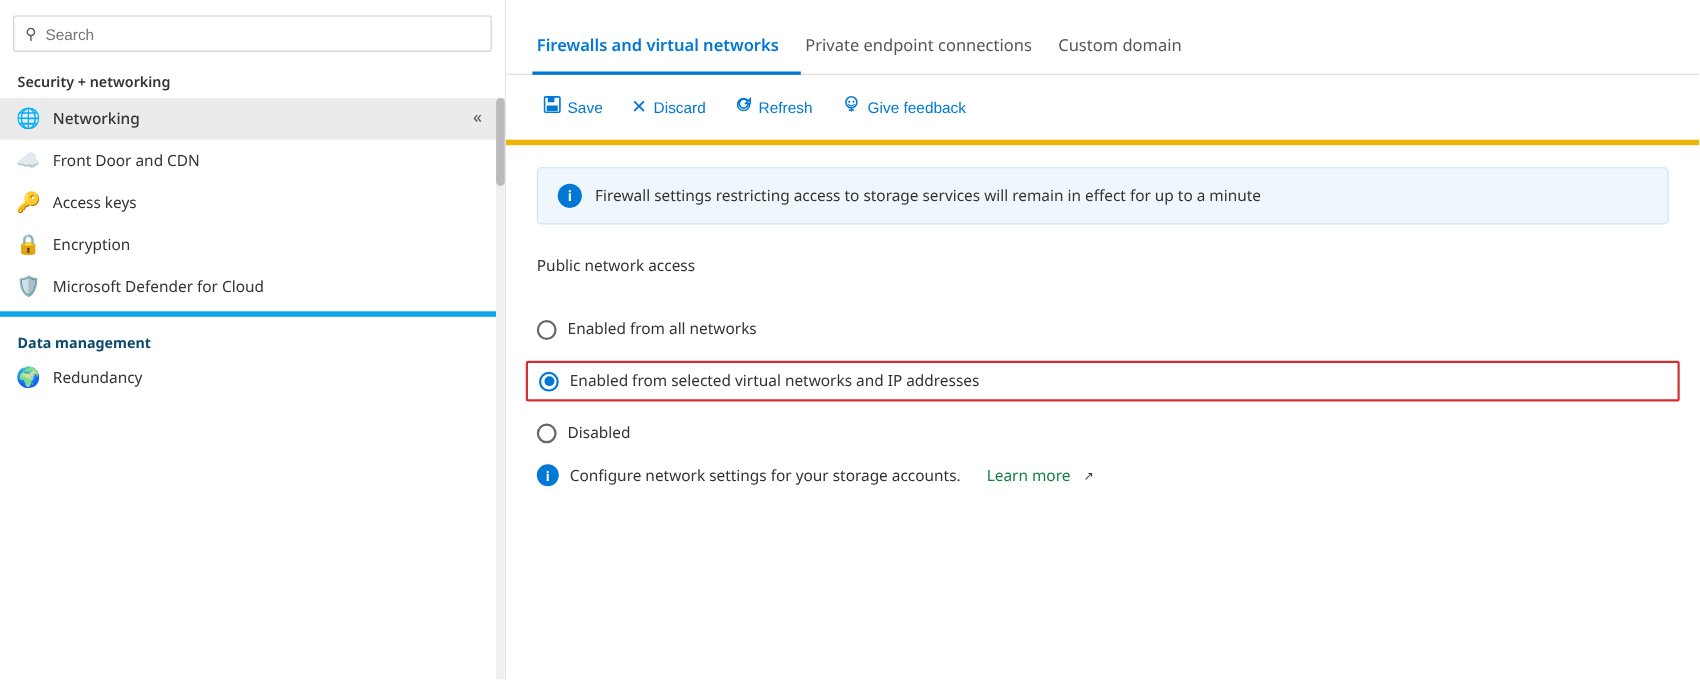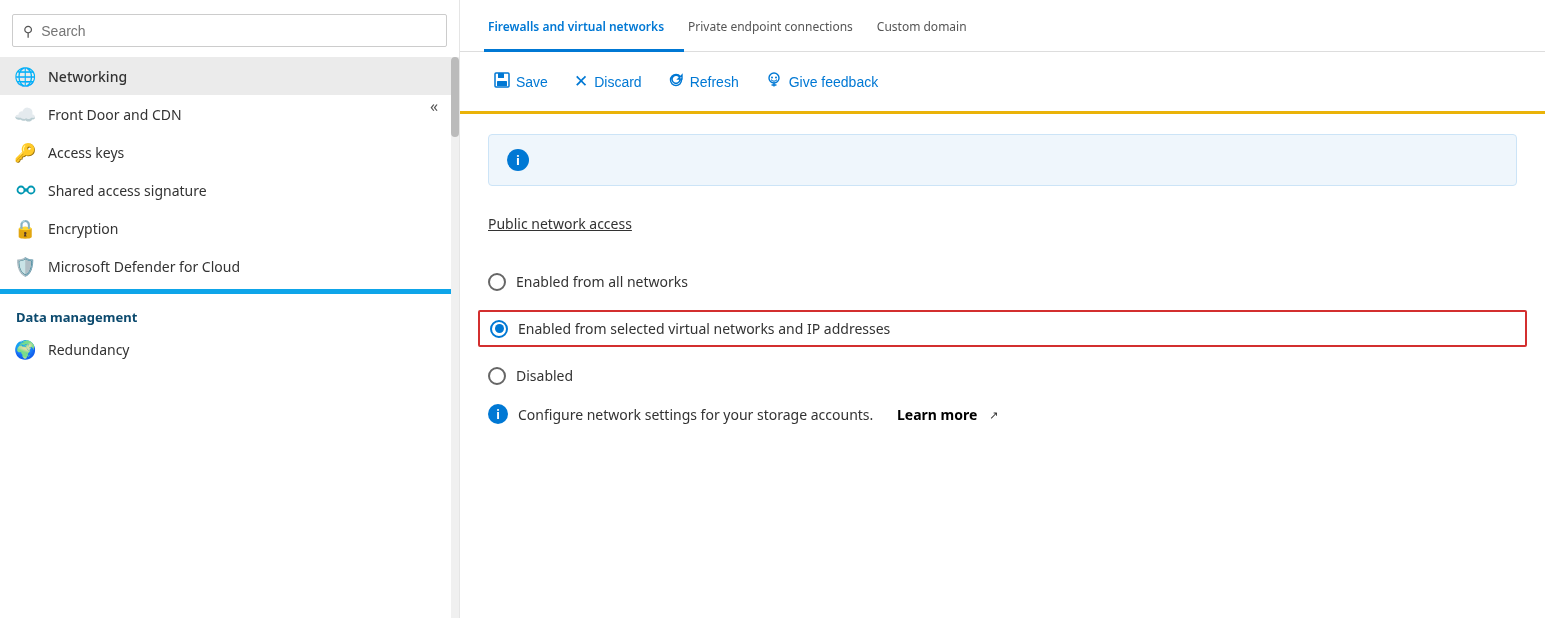--- a/index.html
+++ b/index.html
@@ -134,42 +134,42 @@
     
     .tabs {
       display: flex;
       align-items: flex-end;
       border-bottom: 1px solid #ddd;
       padding: 0 24px;
       gap: 0;
     }
 
     .tab {
-      padding: 18px 20px 14px 4px;
+      padding: 31px 20px 14px 4px;
       cursor: pointer;
       color: #555;
-      font-size: 12px;
+      font-size: 15px;
       font-weight: 400;
       border-bottom: 3px solid transparent;
       margin-bottom: -1px;
       white-space: nowrap;
     }
     .tab.active {
       color: #0078d4;
       font-weight: 600;
       border-bottom: 3px solid #0078d4;
     }
 
     
     .toolbar {
       display: flex;
-      align-items: flex-end;
+      align-items: flex-start;
       padding: 14px 24px;
       gap: 6px;
-      border-bottom: 3px solid #eab308;
+      border-bottom: 5px solid #eab308;
     }
 
     .toolbar-btn {
       display: flex;
       align-items: center;
       gap: 6px;
       padding: 5px 10px;
       background: none;
       border: none;
       cursor: pointer;
@@ -217,21 +217,20 @@
 
     
     .radio-section {
       margin-top: 4px;
     }
     .radio-section-label {
       font-size: 14px;
       color: #333;
       margin-bottom: 10px;
       font-weight: 400;
-      text-decoration: underline;
     }
 
     .radio-option {
       display: flex;
       align-items: center;
       gap: 10px;
       padding: 7px 0;
       cursor: pointer;
       font-size: 14px;
       color: #333;
@@ -281,72 +280,61 @@
       background: #0078d4;
       color: white;
       display: flex;
       align-items: center;
       justify-content: center;
       font-size: 12px;
       font-weight: 700;
       flex-shrink: 0;
     }
     .learn-more-link {
-      color: #000000;
+      color: #15803d;
       cursor: pointer;
       text-decoration: none;
-      font-weight: bold;
     }
     .external-link-icon {
       font-size: 11px;
       margin-left: 2px;
     }
   </style>
 </head>
 <body>
 
 <div class="sidebar">
   <div class="search-bar">
     <span class="search-icon-svg">⚲</span>
     <input type="text" placeholder="Search" style="">
   </div>
 
   <div style="position:relative; flex:1; display:flex; flex-direction:column; overflow:hidden;">
     <div class="collapse-icon">«</div>
 
+    <div class="sidebar-section-title">Security + networking</div>
 
     <div class="scrollbar-container">
       <div class="sidebar-list">
 
         <div class="sidebar-item active">
           <span class="item-icon" style="color:#0078d4;">🌐</span>
           <span>Networking</span>
         </div>
 
         <div class="sidebar-item">
           <span class="item-icon" style="color:#0078d4;">☁️</span>
           <span>Front Door and CDN</span>
         </div>
 
         <div class="sidebar-item">
           <span class="item-icon" style="color:#f4c430;">🔑</span>
           <span>Access keys</span>
         </div>
 
-        <div class="sidebar-item">
-          <span class="item-icon" style="color:#0097b2;">
-            <svg width="20" height="20" viewBox="0 0 20 20" fill="none">
-              <circle cx="5" cy="10" r="3.5" stroke="#0097b2" stroke-width="1.8" fill="none"></circle>
-              <circle cx="15" cy="10" r="3.5" stroke="#0097b2" stroke-width="1.8" fill="none"></circle>
-              <path d="M8.5 10 Q10 8 11.5 10" stroke="#0097b2" stroke-width="1.4" fill="none"></path>
-              <path d="M8.5 10 Q10 12 11.5 10" stroke="#0097b2" stroke-width="1.4" fill="none"></path>
-            </svg>
-          </span>
-          <span>Shared access signature</span>
-        </div>
 
         <div class="sidebar-item">
           <span class="item-icon" style="color:#00aab4;">🔒</span>
           <span>Encryption</span>
         </div>
 
         <div class="sidebar-item">
           <span class="item-icon" style="color:#107c10;">🛡️</span>
           <span>Microsoft Defender for Cloud</span>
         </div>
@@ -411,20 +399,21 @@
         </svg>
       </span>
       <span>Give feedback</span>
     </button>
   </div>
 
   <div class="content-area">
 
     <div class="info-banner">
       <div class="info-icon">i</div>
+      <span>Firewall settings restricting access to storage services will remain in effect for up to a minute</span>
     </div>
 
     <div class="radio-section">
       <div class="radio-section-label">Public network access</div>
 
       <div class="radio-option">
         <div class="radio-circle"></div>
         <span>Enabled from all networks</span>
       </div>
 

